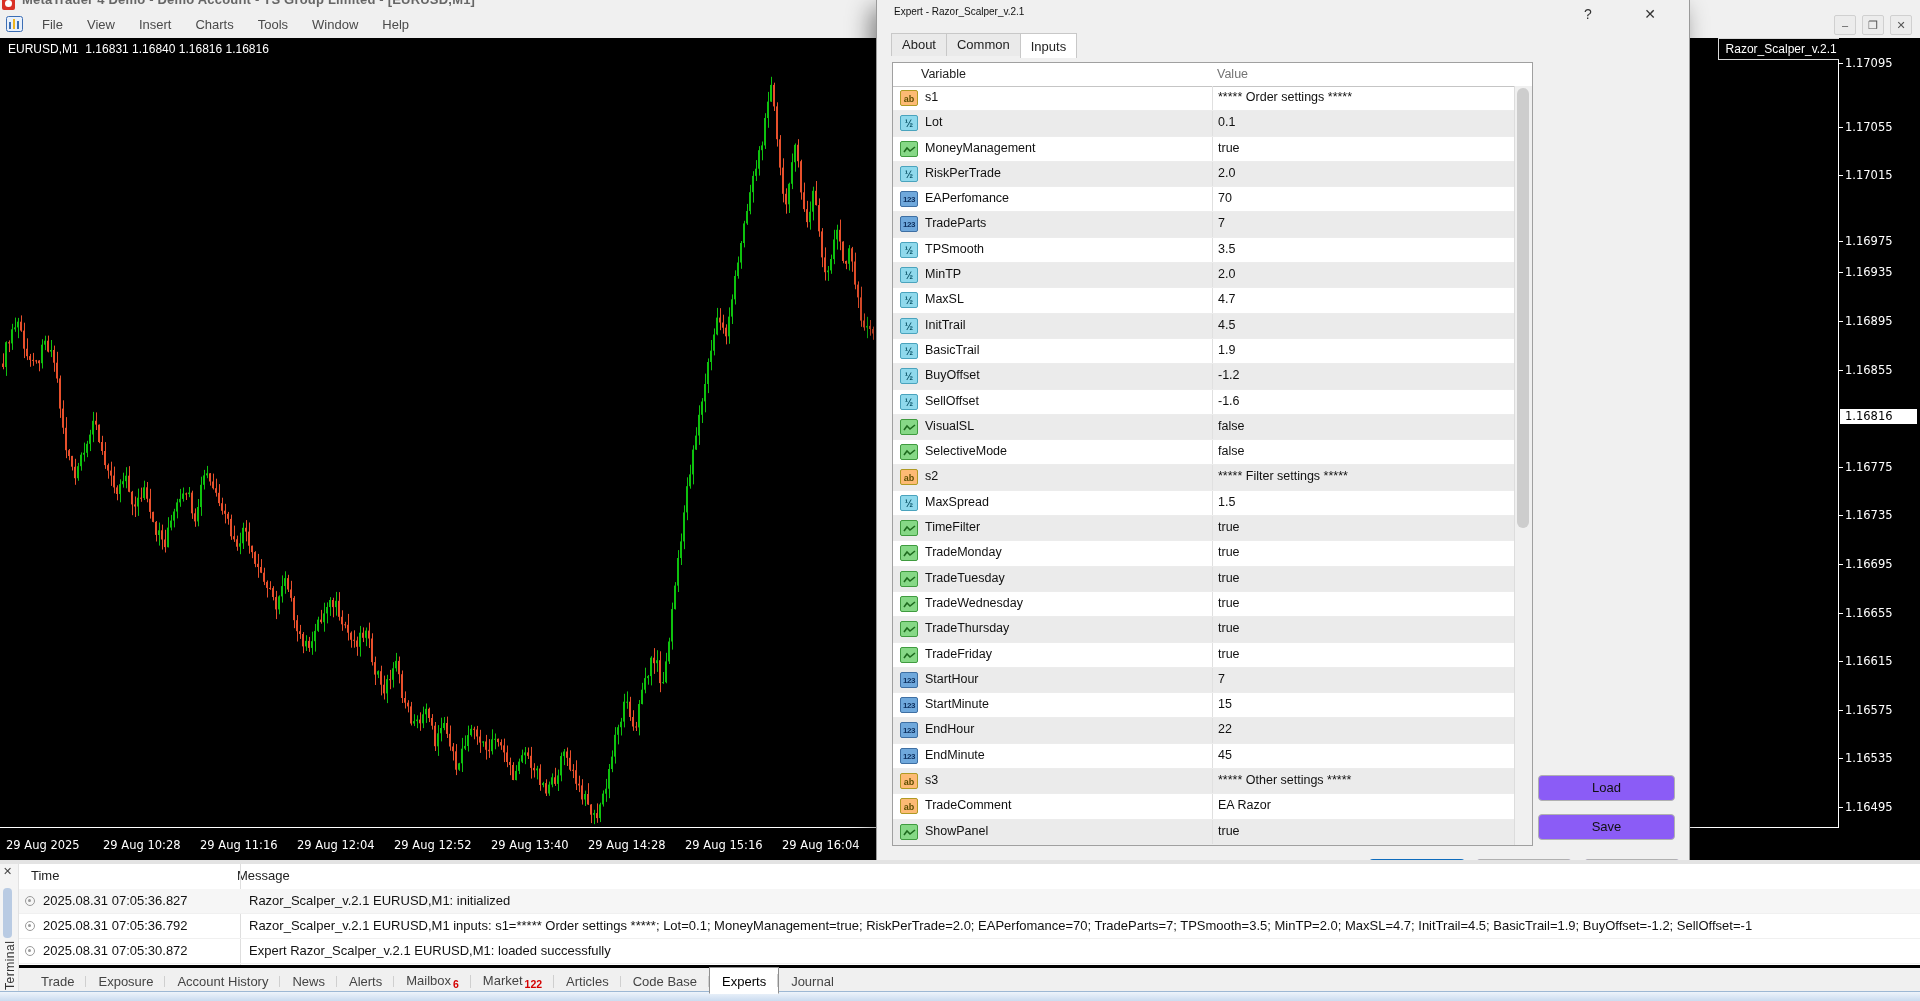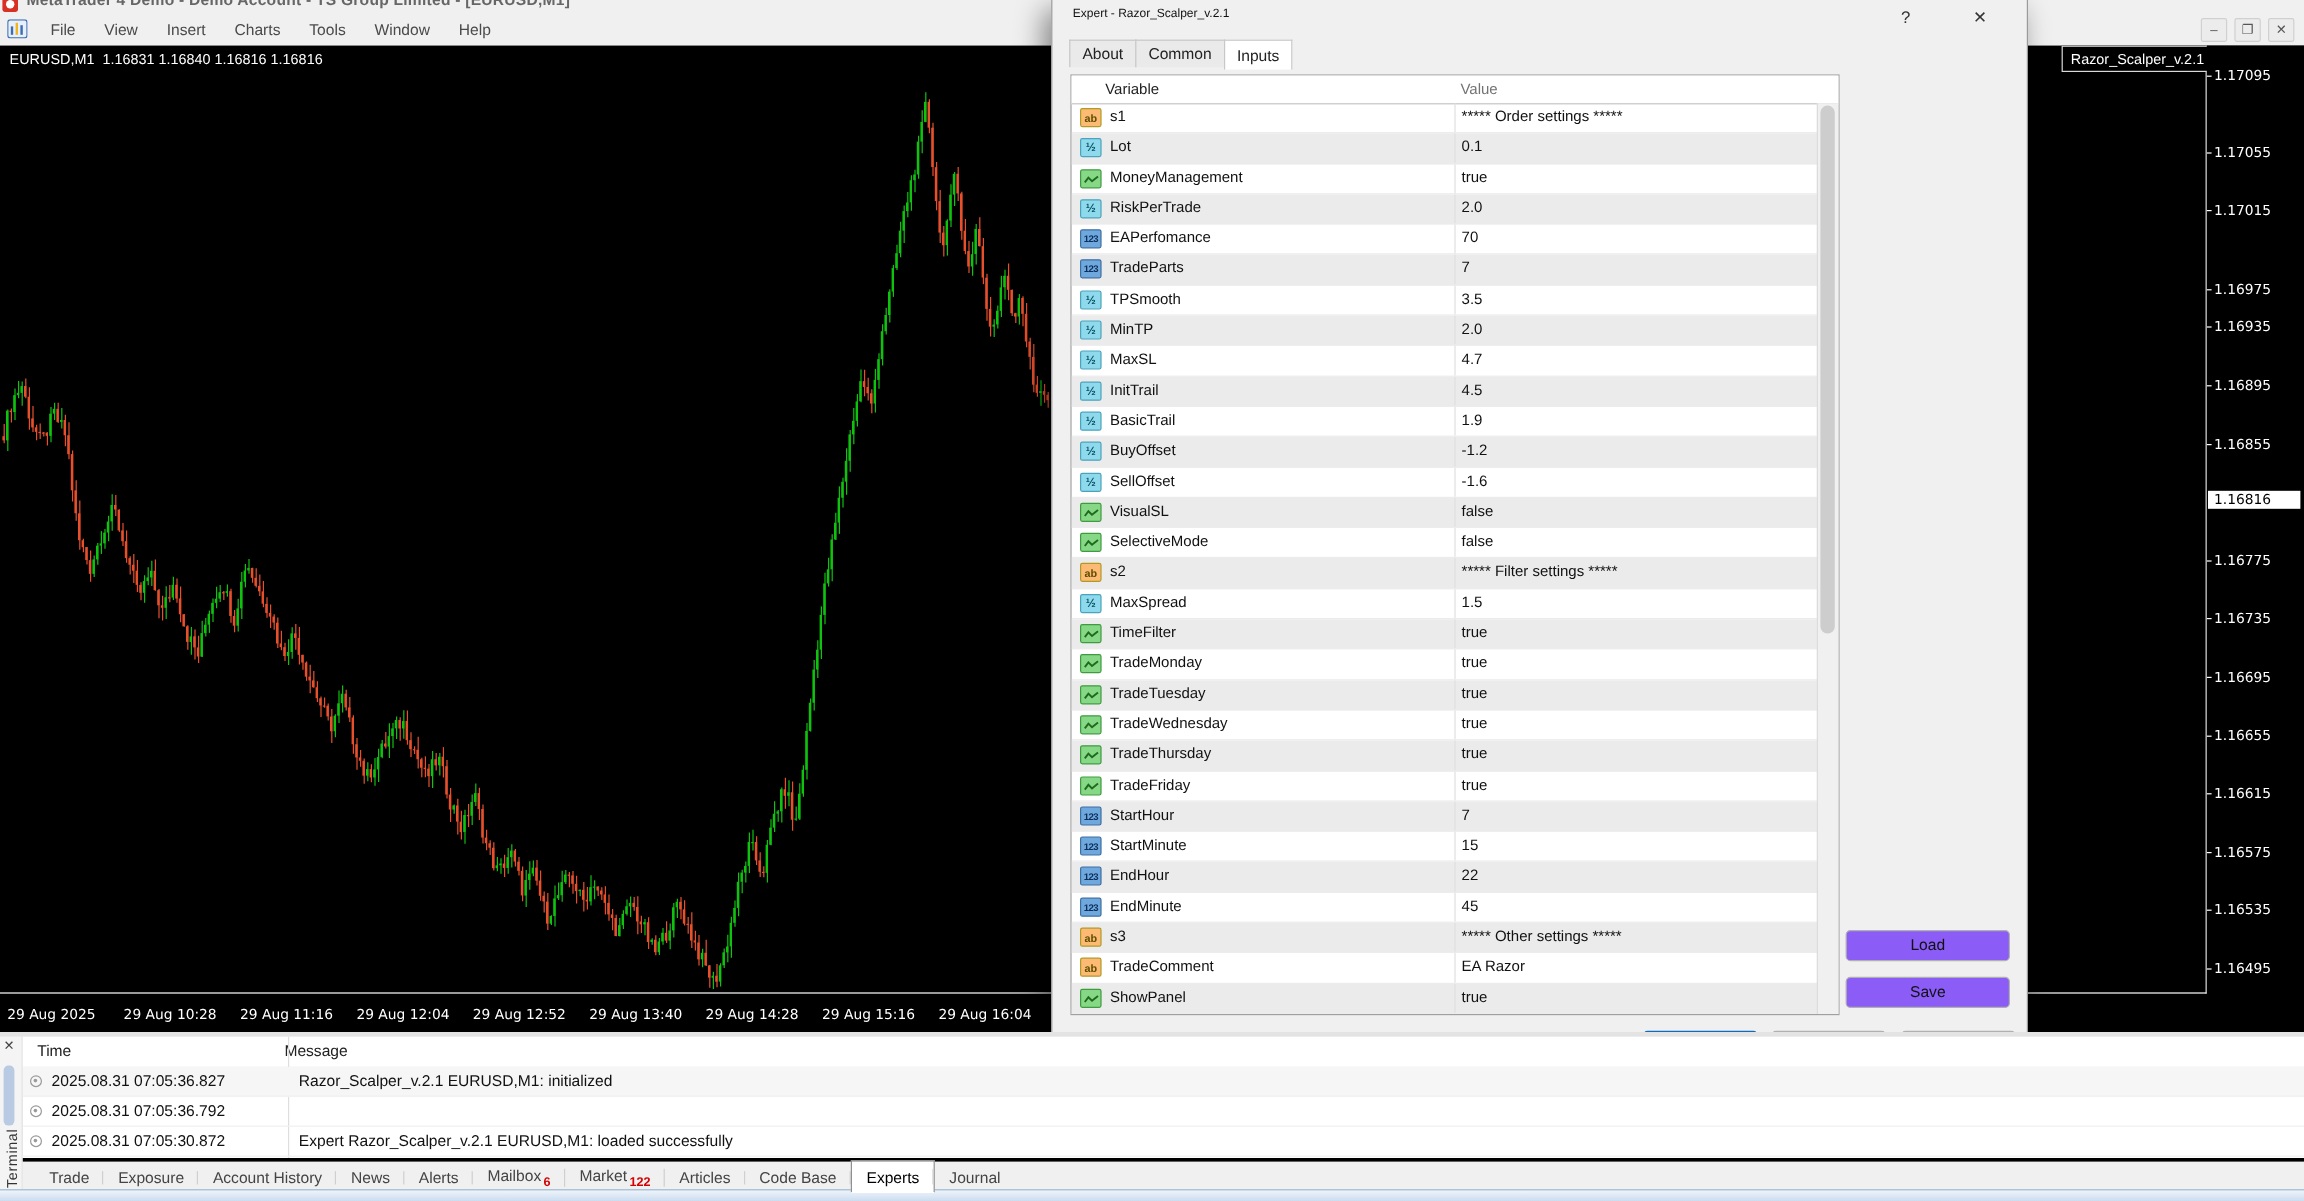--- a/index.html
+++ b/index.html
@@ -1021,20 +1021,21 @@
     <div class="t-col-sep" style="left:240px;top:0;"></div>
     <div class="t-rows" id="t-rows">
         <div class="t-row shade">
           <span class="t-ico"></span>
           <span class="t-time">2025.08.31 07:05:36.827</span>
           <span class="t-msg">Razor_Scalper_v.2.1 EURUSD,M1: initialized</span>
         </div>
         <div class="t-row">
           <span class="t-ico"></span>
           <span class="t-time">2025.08.31 07:05:36.792</span>
+          <span class="t-msg">Razor_Scalper_v.2.1 EURUSD,M1 inputs: s1=***** Order settings *****; Lot=0.1; MoneyManagement=true; RiskPerTrade=2.0; EAPerfomance=70; TradeParts=7; TPSmooth=3.5; MinTP=2.0; MaxSL=4.7; InitTrail=4.5; BasicTrail=1.9; BuyOffset=-1.2; SellOffset=-1</span>
         </div>
         <div class="t-row">
           <span class="t-ico"></span>
           <span class="t-time">2025.08.31 07:05:30.872</span>
           <span class="t-msg">Expert Razor_Scalper_v.2.1 EURUSD,M1: loaded successfully</span>
         </div>
       </div>
     <div class="t-tabs" id="t-tabs">
         <div class="t-tab"><span>Trade</span></div>
         <div class="t-tab"><span>Exposure</span></div>

